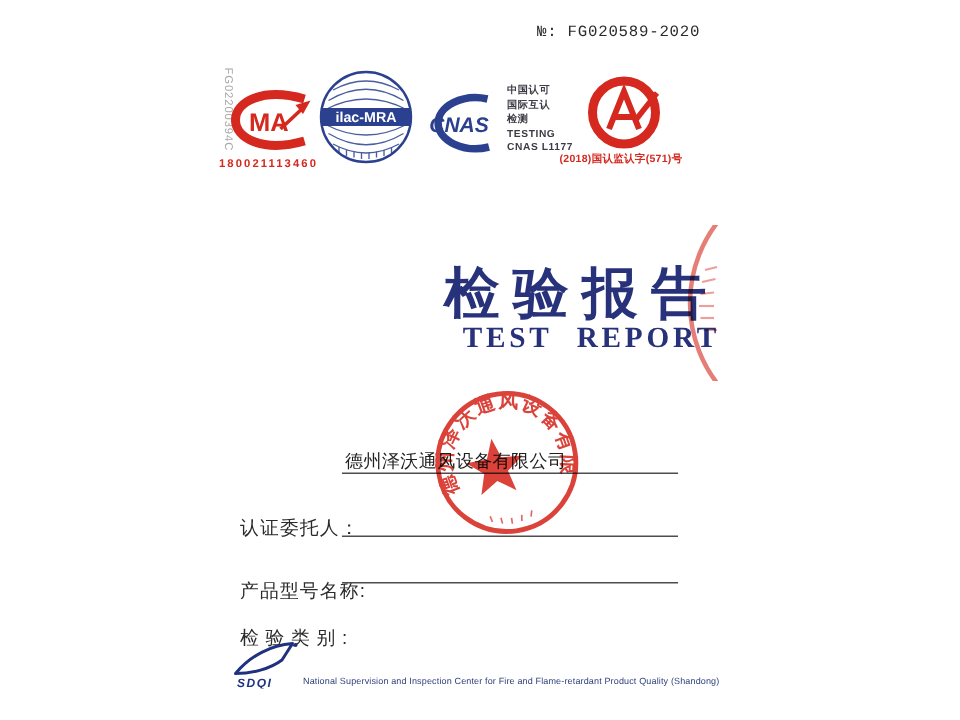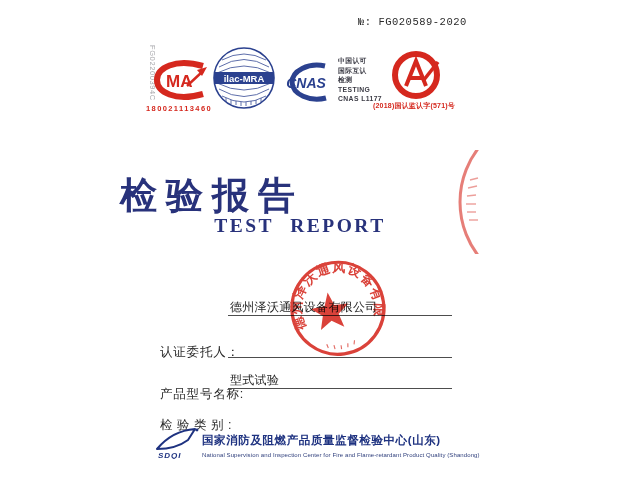--- a/index.html
+++ b/index.html
@@ -16,23 +16,23 @@
   .cma-wrap{left:152px;top:60px;width:58px;height:40px;}
   .cma-number{left:146px;top:104px;width:70px;text-align:left;font-size:7.5px;
               color:#d5281e;letter-spacing:1.4px;font-weight:bold;}
   .ilac-wrap{left:212px;top:46px;width:64px;height:64px;}
   .cnas-wrap{left:279px;top:60px;width:54px;height:44px;}
   .cnas-caption{left:338px;top:56px;font-size:6.8px;line-height:9.6px;color:#3c3c46;
                 font-weight:bold;letter-spacing:.4px;}
   .cal-wrap{left:388px;top:50px;width:56px;height:50px;}
   .cal-caption{left:373px;top:101px;font-size:7px;color:#d5281e;font-weight:bold;letter-spacing:.2px;}
 
-  .title-zh{left:120px;top:171px;width:360px;text-align:left;font-size:37px;font-weight:bold;
+  .title-zh{left:120px;top:171px;width:360px;text-align:right;font-size:37px;font-weight:bold;
             color:#28327b;letter-spacing:9px;}
-  .title-en{left:120px;top:215px;width:360px;text-align:center;
+  .title-en{left:120px;top:215px;width:360px;text-align:right;
             font-family:"Liberation Serif","DejaVu Serif",serif;font-size:19.5px;font-weight:bold;
             color:#28327b;letter-spacing:2.5px;word-spacing:9px;}
 
   .field{position:absolute;left:160px;width:300px;height:22px;}
   .field-label{position:absolute;left:0;top:0;font-size:12.5px;color:#2b2b2b;letter-spacing:.8px;margin-top:45px;}
   .field-row-3 .field-label{letter-spacing:4.5px;}
   .field-value{position:absolute;left:70px;top:0;width:222px;font-size:12px;color:#1e1e1e;
                white-space:nowrap;letter-spacing:.3px;}
   .field-line{position:absolute;left:68px;top:16px;width:224px;border-bottom:1px solid #4d4d4d;}
 
@@ -109,21 +109,20 @@
     <span class="field-label">认证委托人：</span>
     <span class="field-value">德州泽沃通风设备有限公司</span>
     <span class="field-line"></span>
   </div>
   <div class="field field-row-2" style="top:341px">
     <span class="field-label">产品型号名称:</span>
     <span class="field-line"></span>
   </div>
   <div class="field field-row-3" style="top:372px">
     <span class="field-label">检验类别:</span>
-    <span class="field-value">型式试验</span>
     <span class="field-line"></span>
   </div>
 
   <svg class="abs stamp" viewBox="0 0 112 110">
     <defs>
         <path id="stamp-arc" d="M 20,69 A 37,37 0 1 1 88,69"></path>
       </defs>
     <circle cx="54" cy="54" r="46" fill="none" stroke="#d5281e" stroke-width="3.2"></circle>
     <text font-size="13" font-weight="bold" fill="#d5281e" letter-spacing="1.5" font-family="Liberation Sans, sans-serif">
       <textPath href="#stamp-arc">德州泽沃通风设备有限公司</textPath>
@@ -148,16 +147,15 @@
       <line x1="15" y1="62" x2="24" y2="62"></line>
         <line x1="17" y1="70" x2="26" y2="70"></line>
     </g>
   </svg>
 
   <svg class="abs sdqi-wrap" viewBox="0 0 46 32">
     <path d="M2,22 C 12,10 26,3 40,2 L 33,13 C 25,19 13,22 2,22 Z" fill="#ffffff" stroke="#1e3280" stroke-width="2" stroke-linejoin="round"></path>
     <circle cx="42" cy="3" r="1.4" fill="#1e3280"></circle>
     <text x="3" y="31" font-size="8" font-weight="bold" font-style="italic" fill="#1e3280" letter-spacing="1" font-family="Liberation Sans, sans-serif">SDQI</text>
   </svg>
-  <div class="abs org-zh">国家消防及阻燃产品质量监督检验中心(山东)</div>
   <div class="abs org-en">National Supervision and Inspection Center for Fire and Flame-retardant Product Quality (Shandong)</div>
 
 </div>
 
 </body></html>

